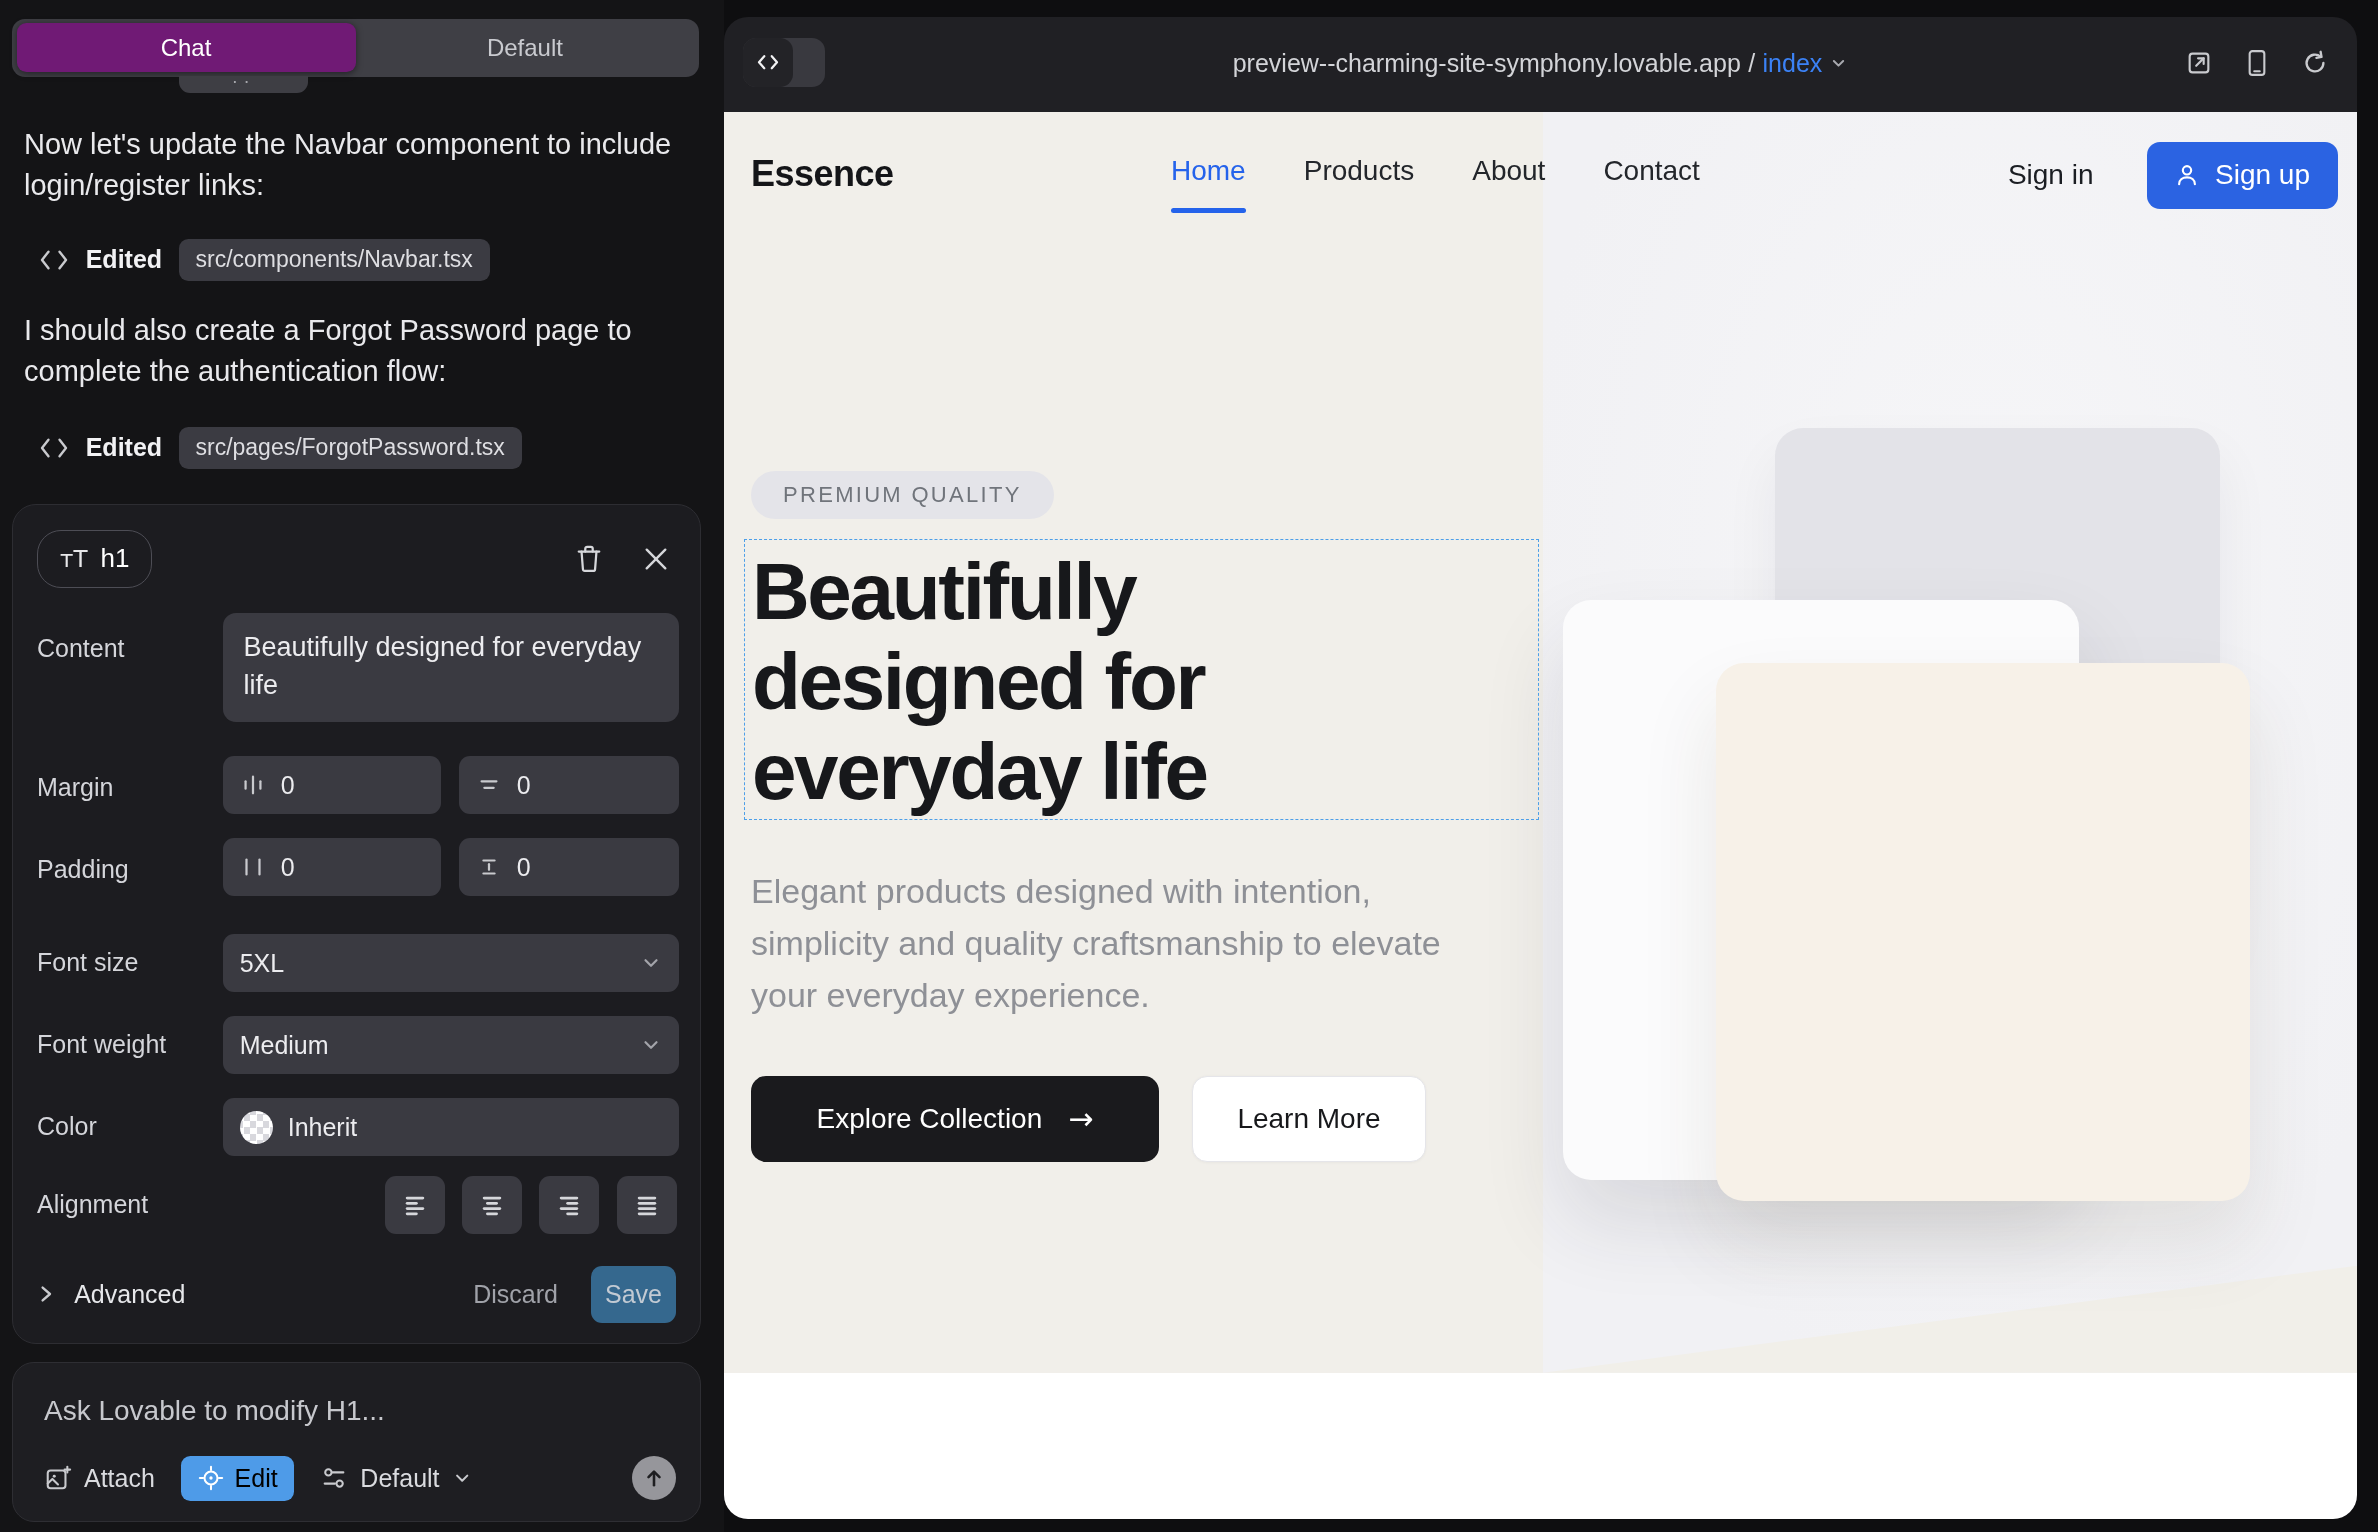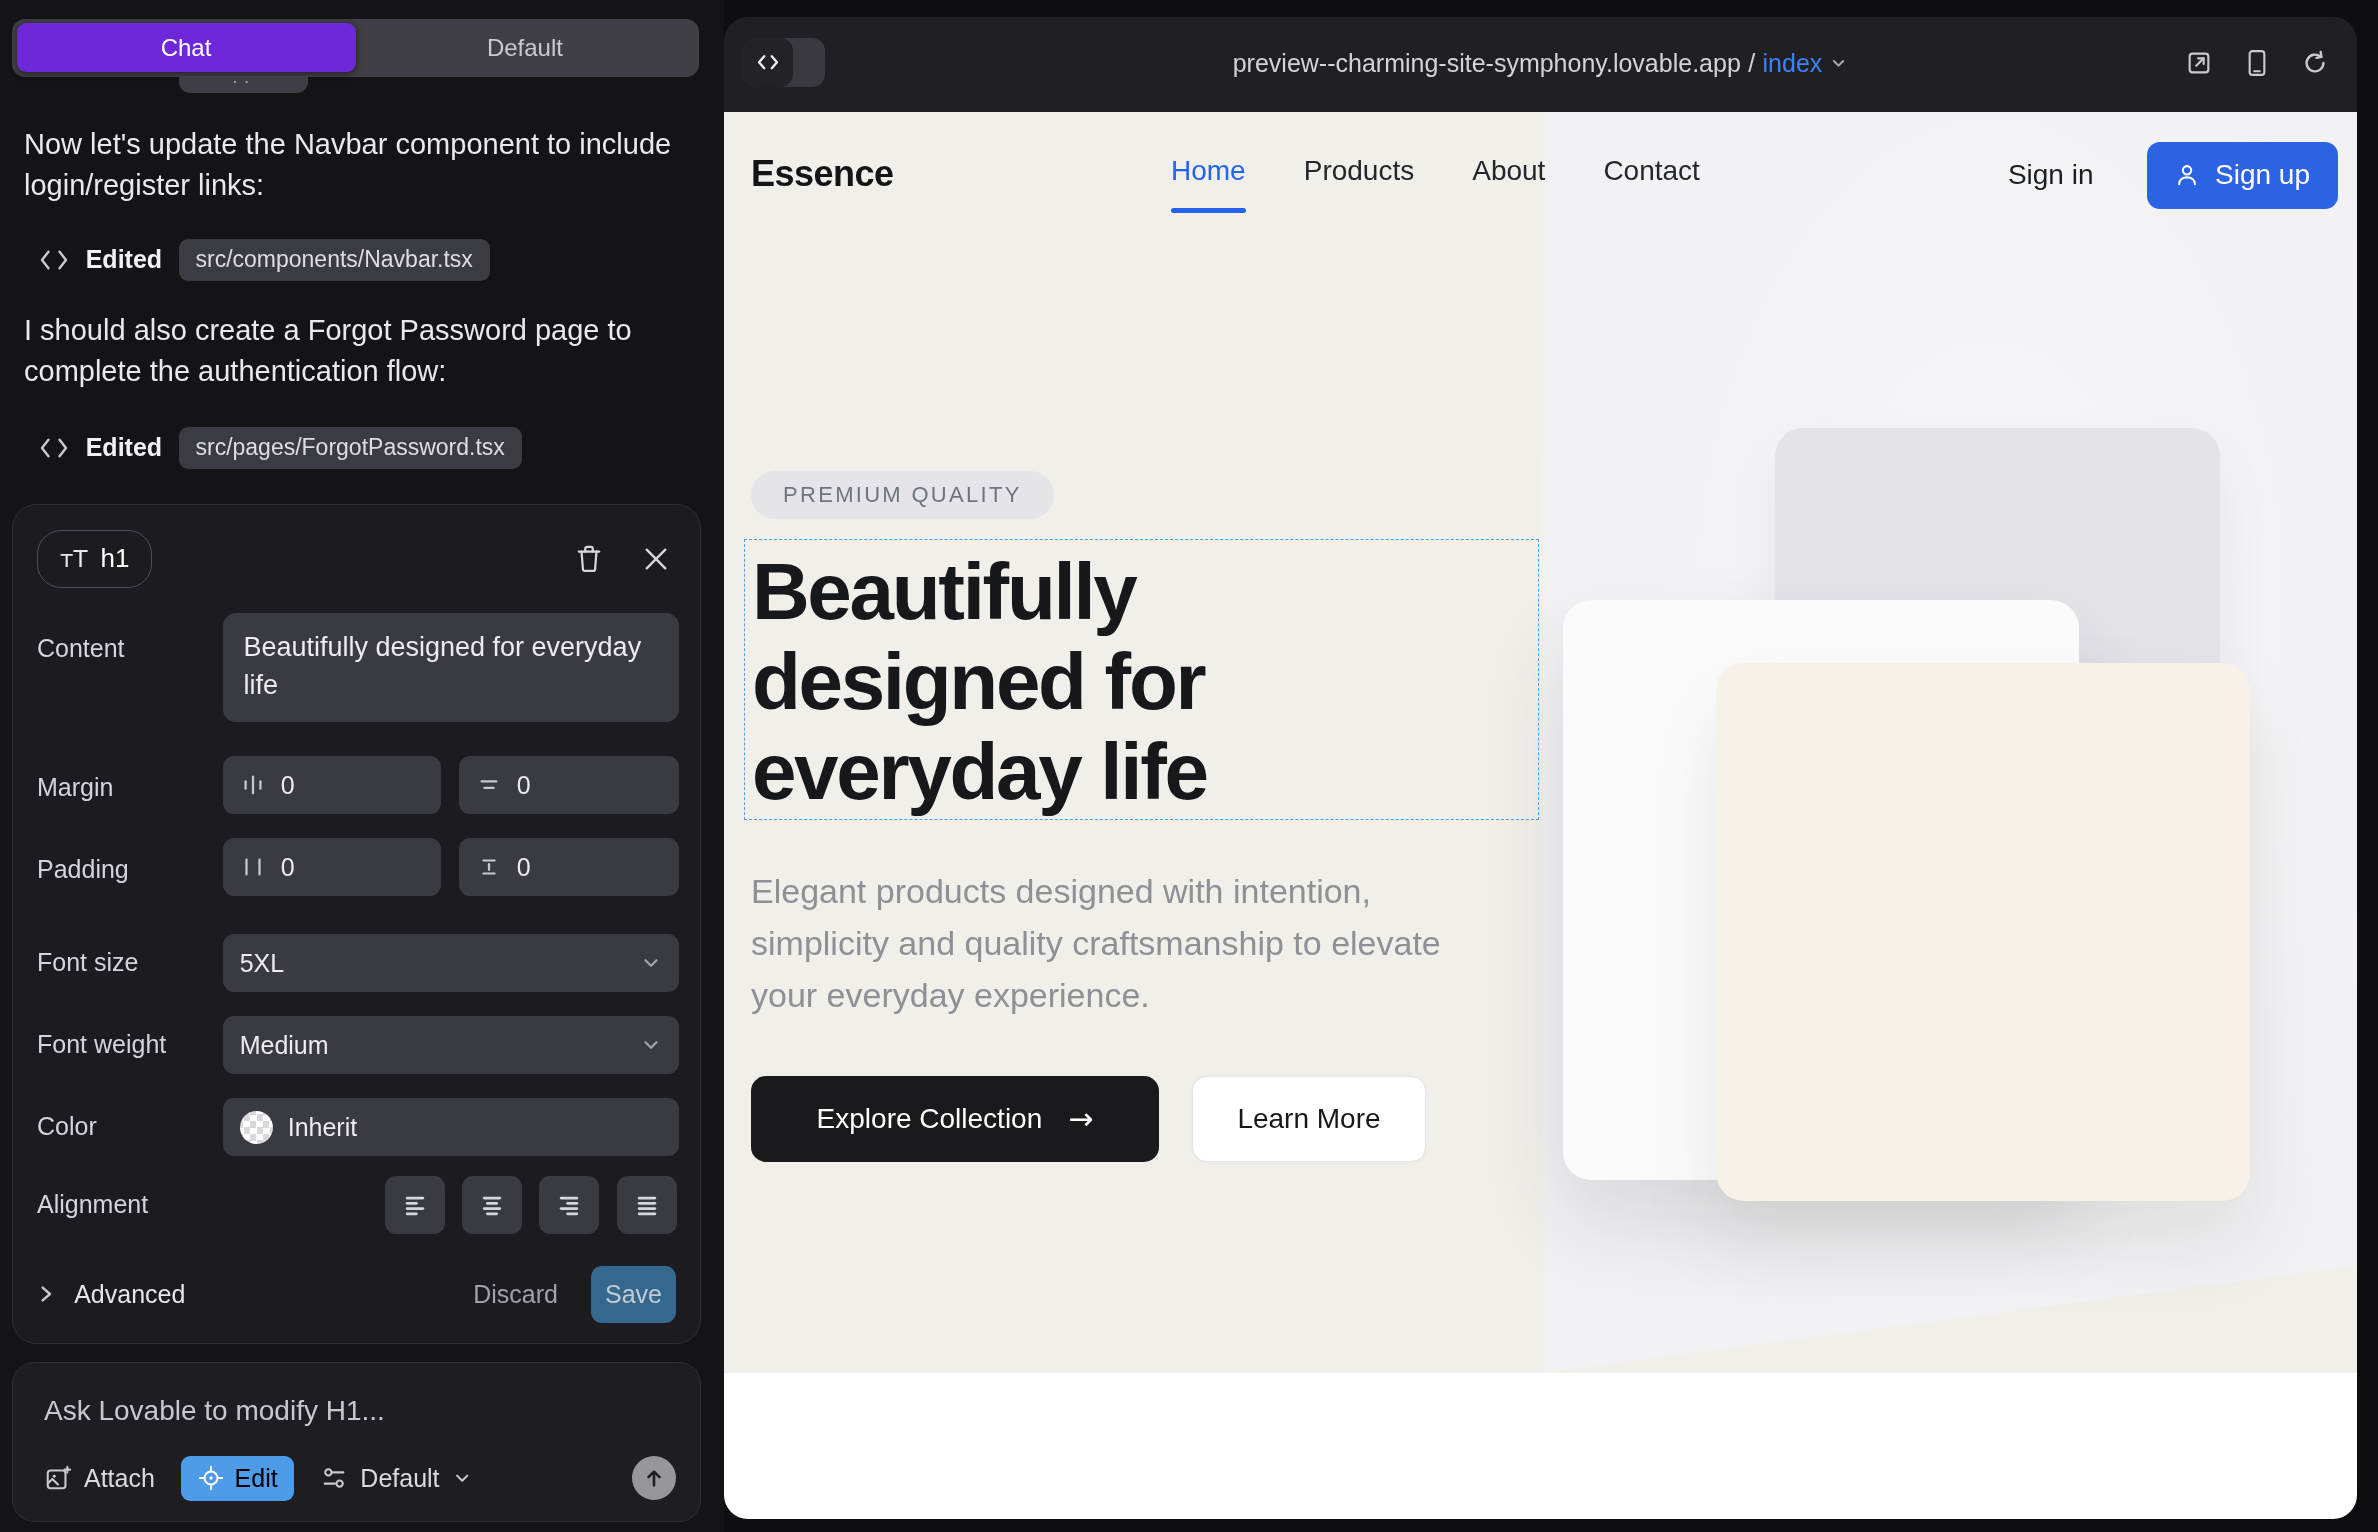--- a/index.html
+++ b/index.html
@@ -5,21 +5,21 @@
   * { margin:0; padding:0; box-sizing:border-box; }
   body { background:#0E0E10; font-family:"Liberation Sans", sans-serif; }
   .app { position:relative; width:2378px; height:1532px; background:#0E0E10; overflow:hidden; }
 
   
   .left { position:absolute; left:0; top:0; width:724px; height:1532px; background:#141416; }
   .tabs { position:absolute; left:12px; top:18.6px; width:687px; height:58px; background:#3F3F45;
           border-radius:13px; display:flex; padding:4.6px; }
   .tab { flex:1; display:flex; align-items:center; justify-content:center; font-size:24px;
          color:#C9CACF; border-radius:9.3px; cursor:pointer; }
-  .tab.active { background:#6d28d9; color:#FFFFFF; box-shadow:0 1.9px 7.4px rgba(0,0,0,.45); }
+  .tab.active { background:#701a75; color:#FFFFFF; box-shadow:0 1.9px 7.4px rgba(0,0,0,.45); }
   .clip-chip { position:absolute; left:179px; top:76px; width:129px; height:16.7px; background:#3E3E44;
                border-radius:0 0 11px 11px; overflow:hidden; color:#A7A8AD; font-size:18.6px;
                text-align:center; line-height:9.3px; letter-spacing:5.6px; }
   .msg { position:absolute; left:24px; width:655px; font-size:29px; line-height:41px; color:#E9E9EC; }
   .msg1 { top:124px; } .msg2 { top:310px; }
   .edited-row { position:absolute; left:39px; display:flex; align-items:center; gap:16.7px; }
   .er1 { top:239px; } .er2 { top:427px; }
   .edited-label { font-size:25px; font-weight:bold; color:#F2F2F4; }
   .file-chip { background:#3B3B42; border-radius:9.3px; padding:7.4px 16.7px; font-size:23px; color:#DEDEE2; }
   .icon { color:#C9CACE; display:inline-flex; }

